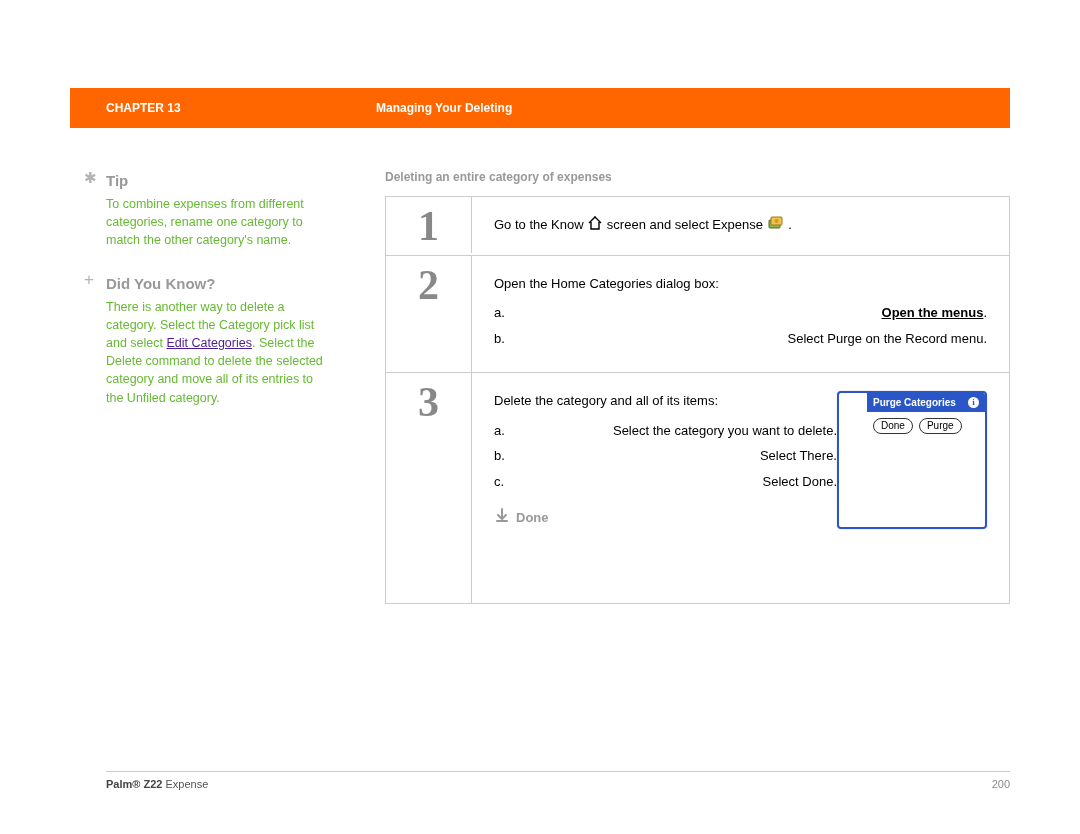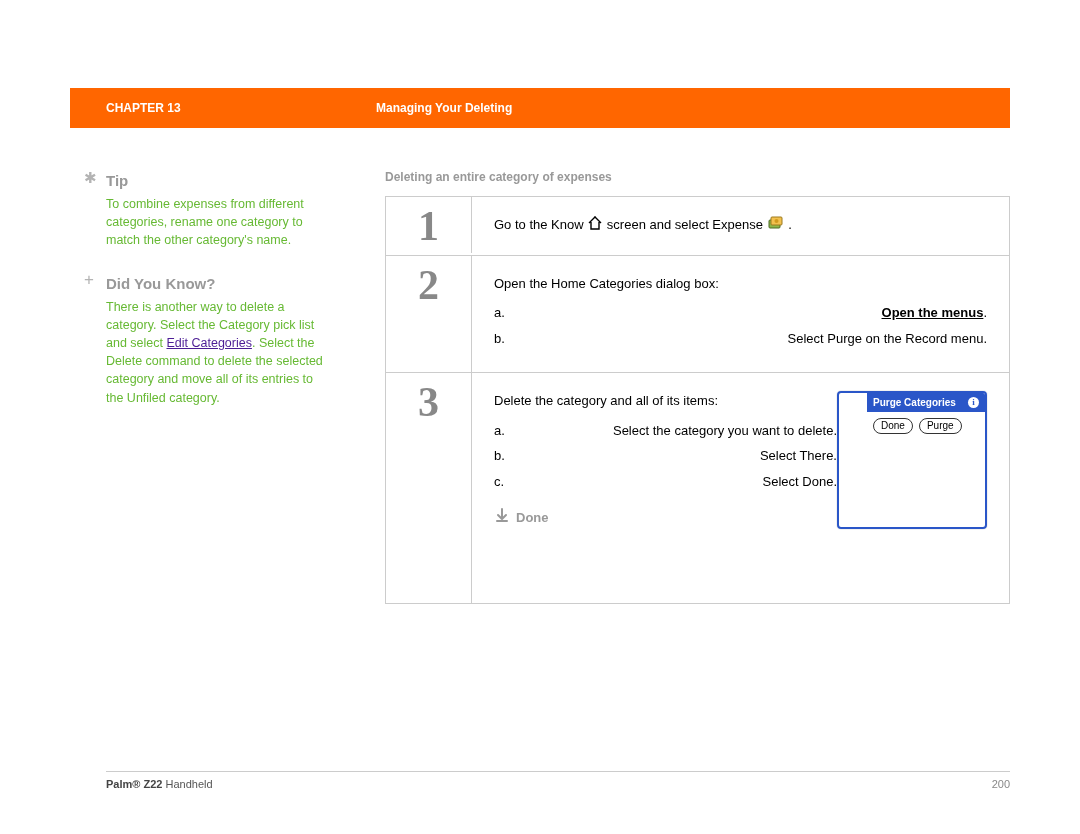--- a/index.html
+++ b/index.html
@@ -286,16 +286,16 @@
         </div>
       </div>
     </div>
 
   </div>
 </div>
 
 <div class="footer">
   <div class="prod">
     <b><span>Palm®</span> <span>Z22</span></b>
-    <span>Handheld</span>
+    <span>Expense</span>
   </div>
   <div class="pageno">200</div>
 </div>
 
 </body></html>

